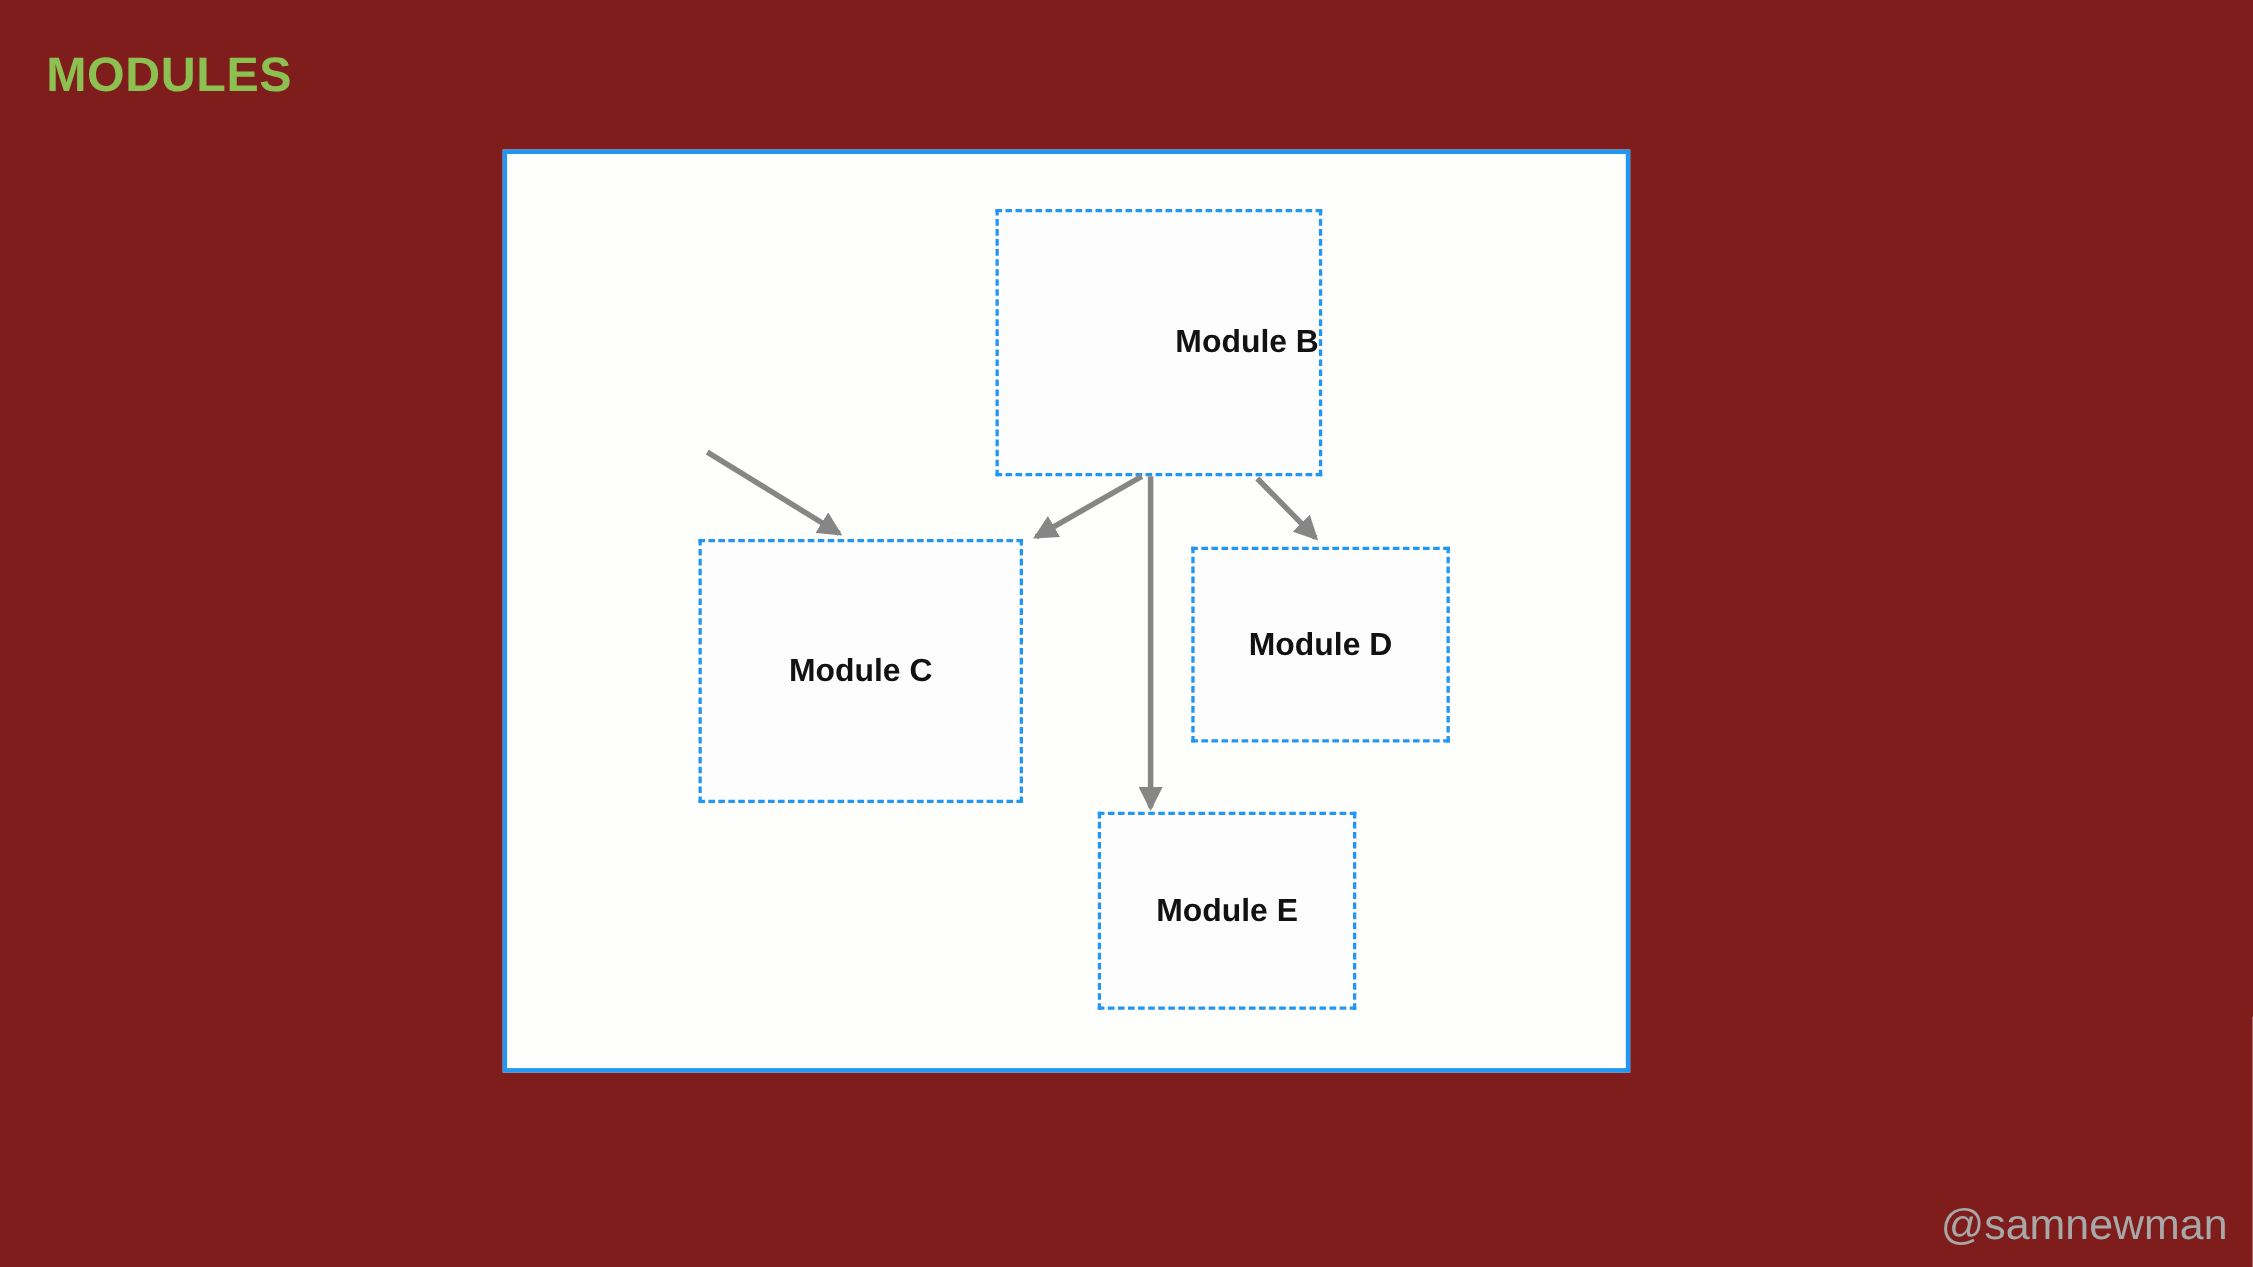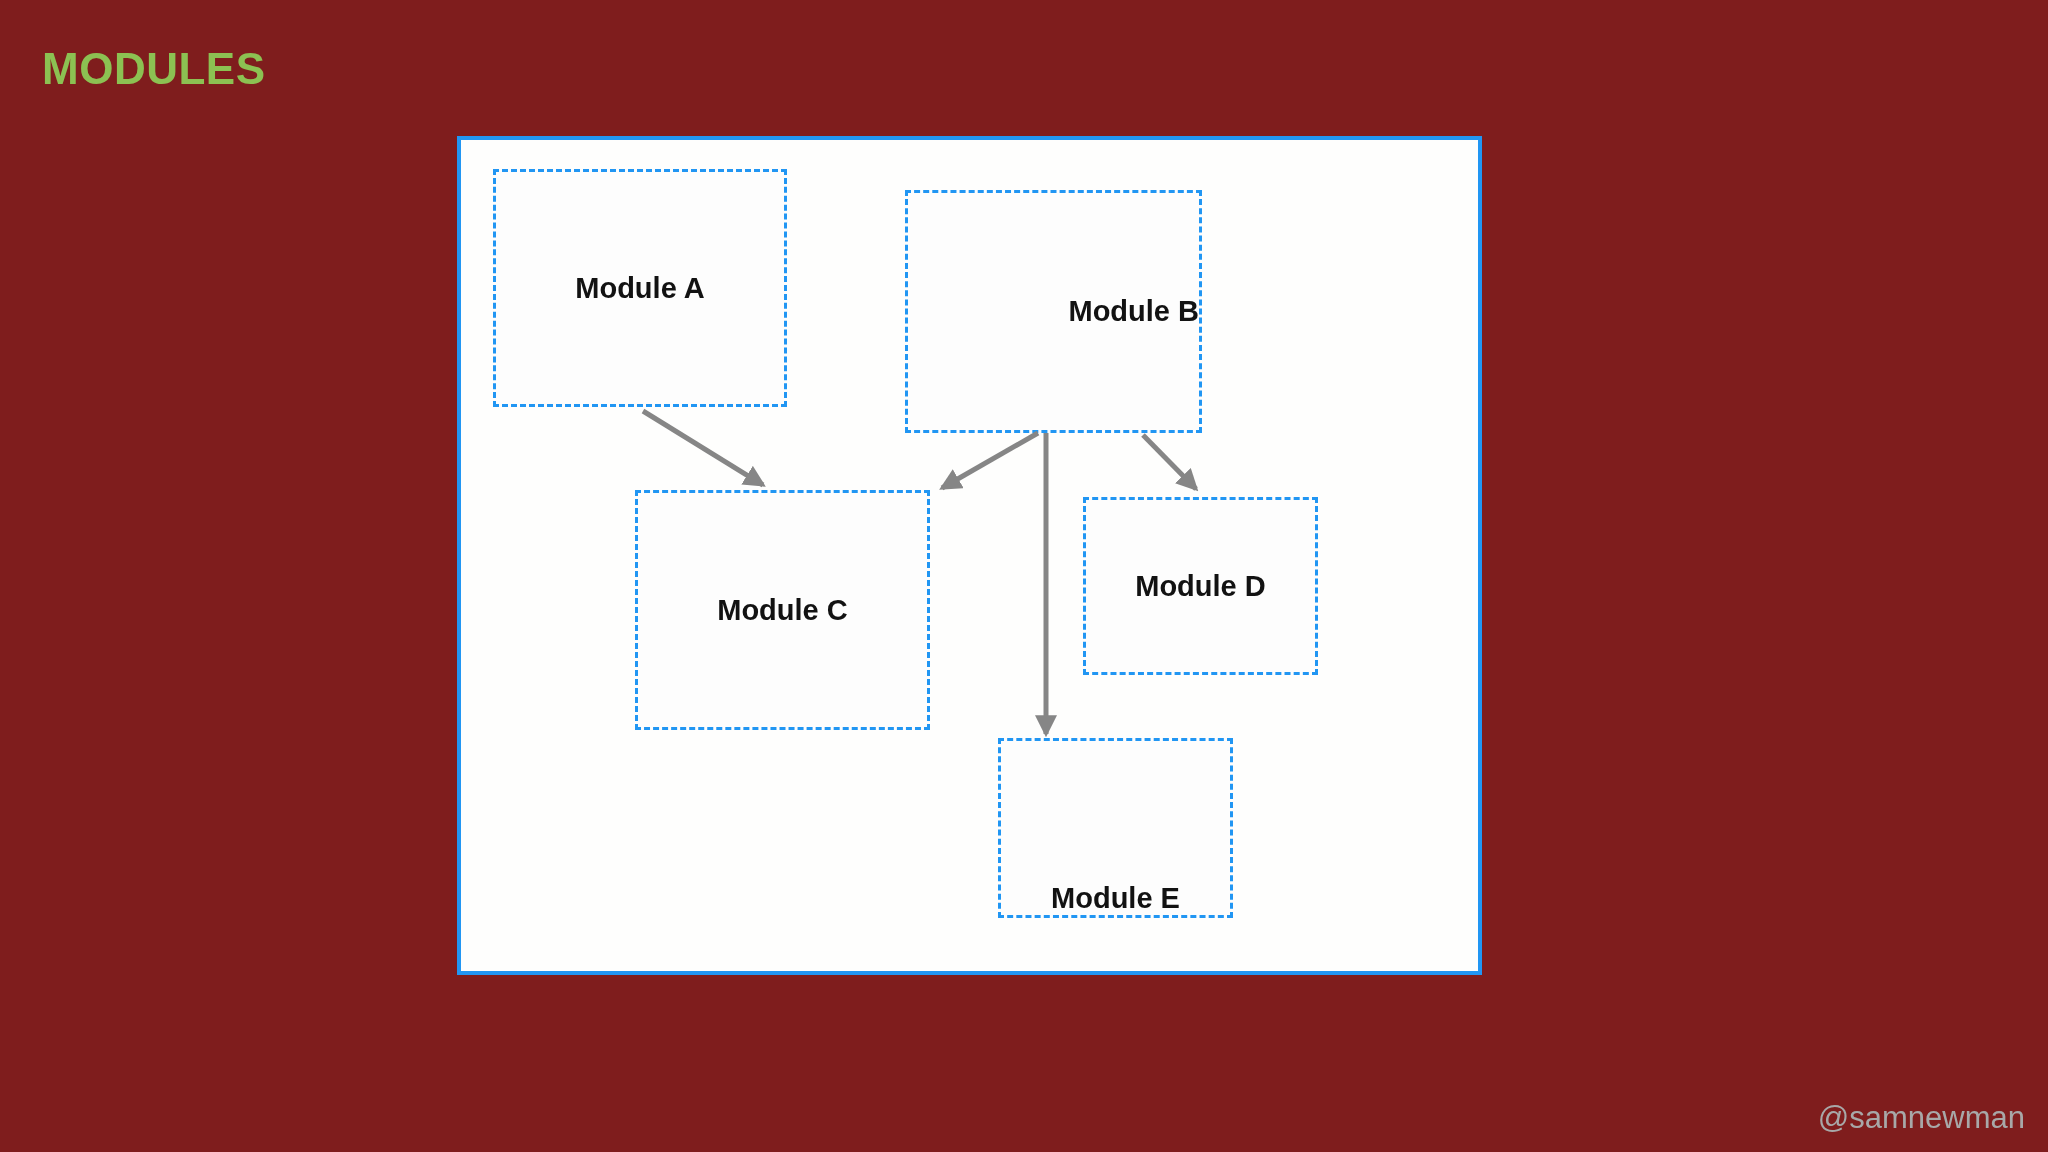--- a/index.html
+++ b/index.html
@@ -47,50 +47,47 @@
   .module-label {
     font-size: 29px;
     font-weight: bold;
     color: #121212;
     white-space: nowrap;
   }
   .box-a { left: 493px; top: 169px; width: 294px; height: 238px; }
   .box-b { left: 905px; top: 190px; width: 297px; height: 243px; justify-content: flex-end; }
   .box-c { left: 635px; top: 490px; width: 295px; height: 240px; }
   .box-d { left: 1083px; top: 497px; width: 235px; height: 178px; }
-  .box-e { left: 998px; top: 738px; width: 235px; height: 180px; align-items: flex-end; }
+  .box-e { left: 998px; top: 738px; width: 235px; height: 180px; }
   .arrow-layer {
     position: absolute;
     left: 0;
     top: 0;
     width: 2048px;
     height: 1152px;
     pointer-events: none;
   }
   .watermark {
     position: absolute;
     right: 23px;
     bottom: 16px;
-    font-size: 31px;
+    font-size: 39px;
     font-weight: normal;
     color: #a8a8a8;
   }
 </style>
 </head>
 <body>
 
 <div class="stage">
 
   <h1 class="page-title">MODULES</h1>
 
   <div class="container-box"></div>
 
-  <div class="module-box box-a">
-    <span class="module-label">Module A</span>
-  </div>
 
   <div class="module-box box-b">
     <span class="module-label">Module B</span>
   </div>
 
   <div class="module-box box-c">
     <span class="module-label">Module C</span>
   </div>
 
   <div class="module-box box-d">

